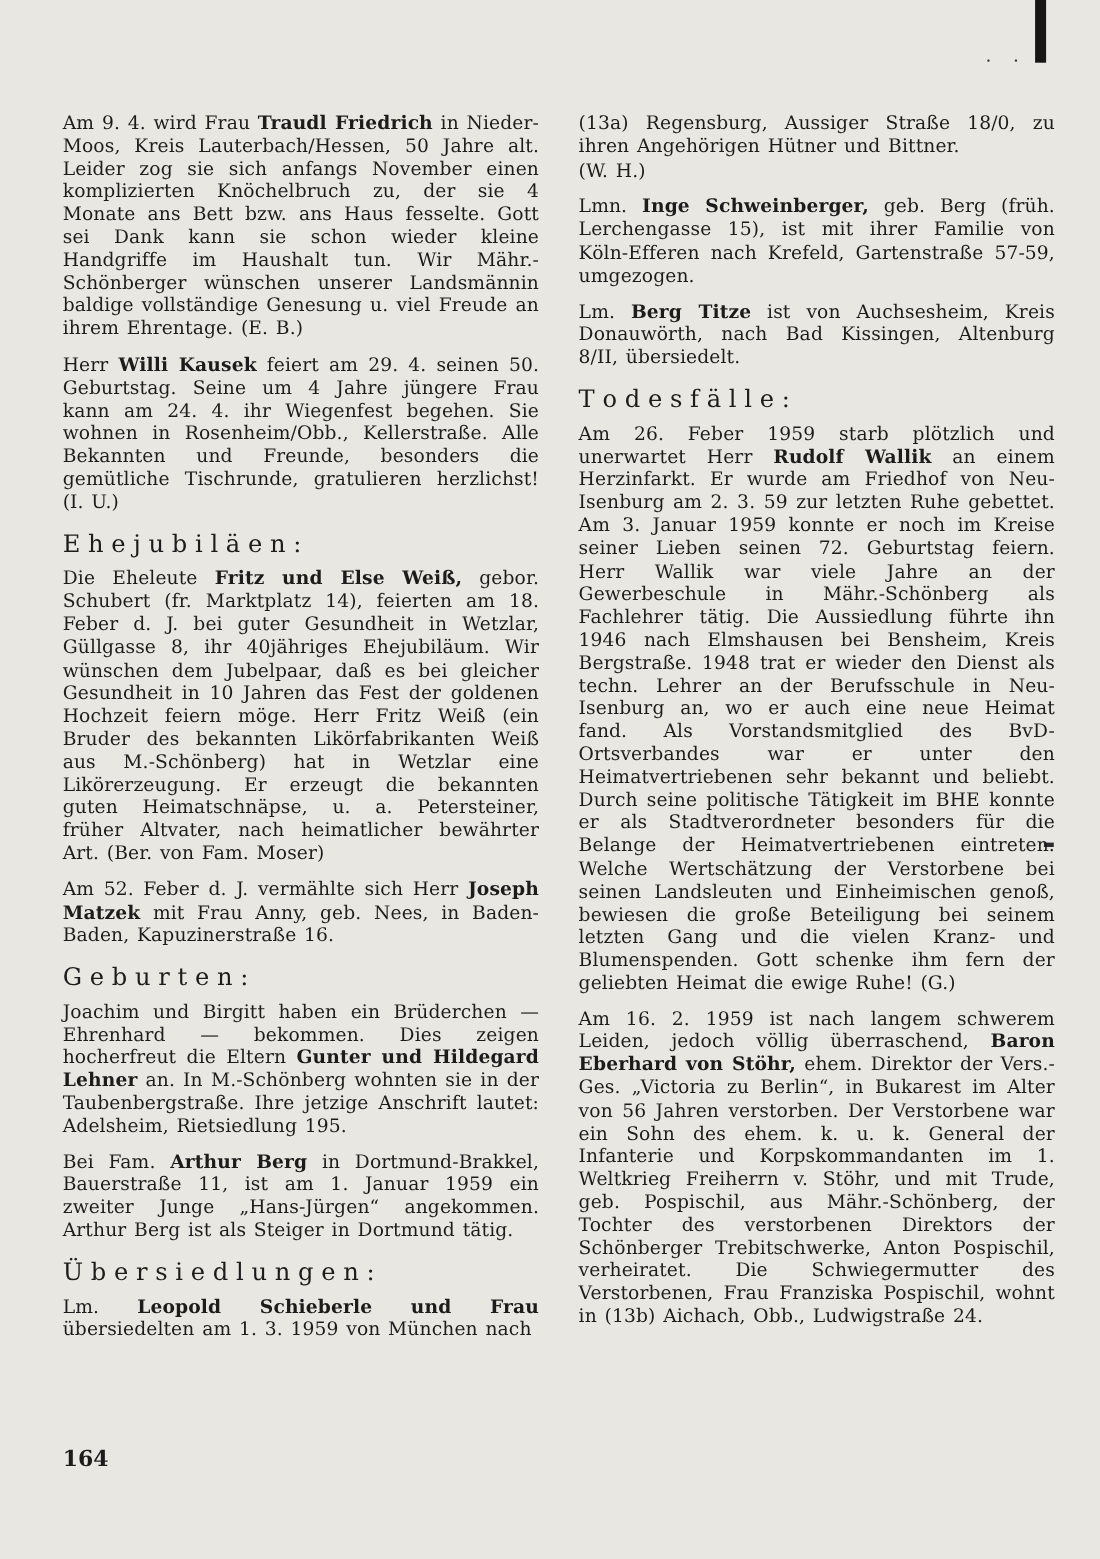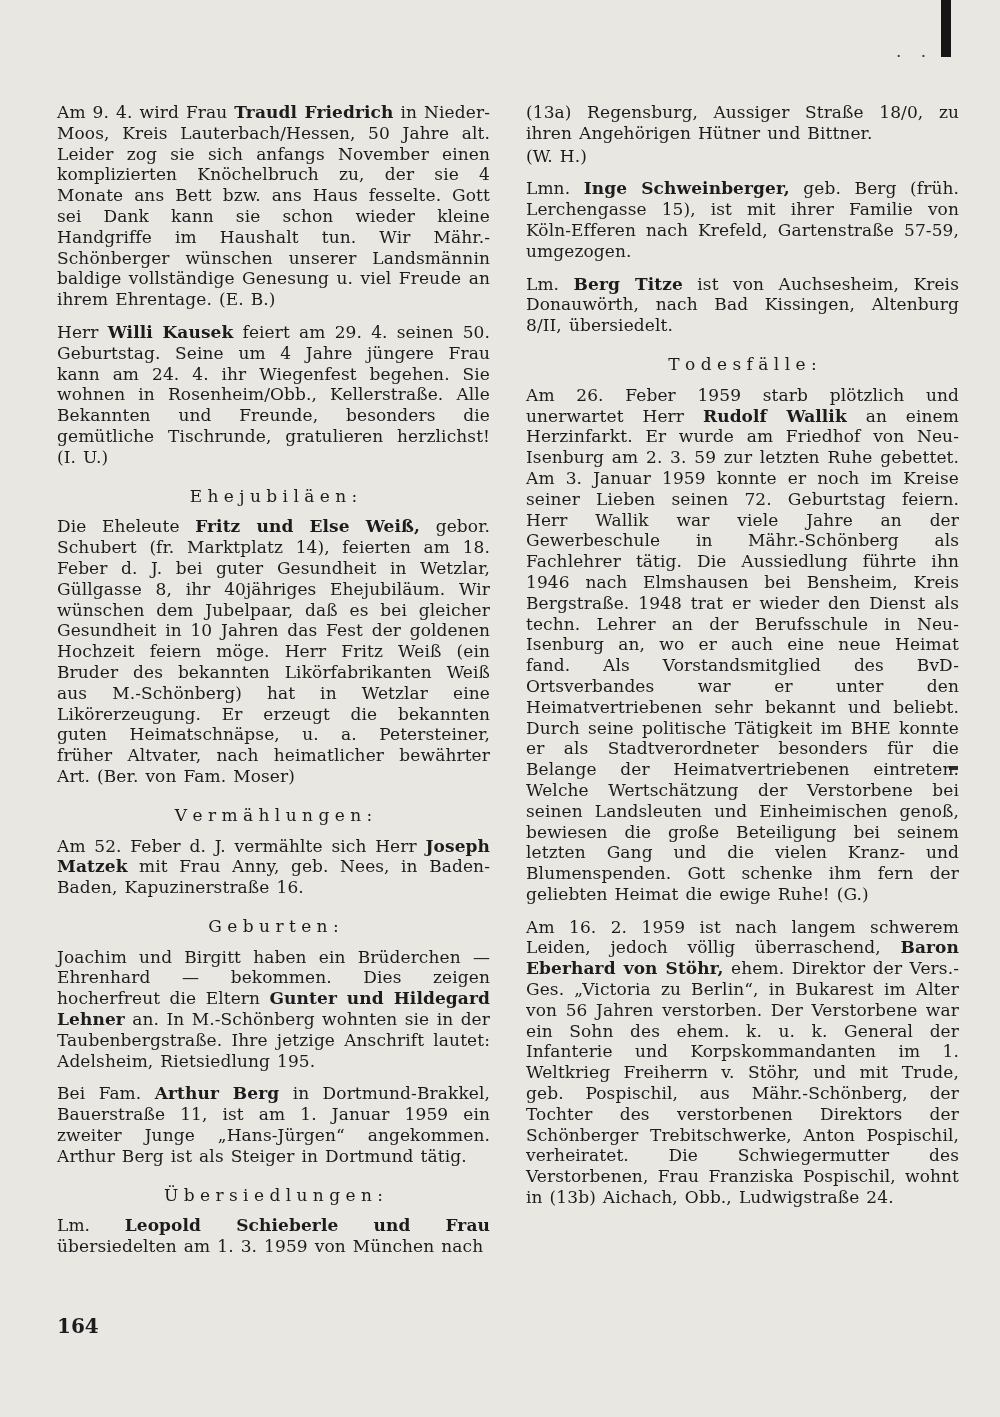--- a/index.html
+++ b/index.html
@@ -27,24 +27,23 @@
     text-align: justify;
     word-spacing: 1.5px;
     letter-spacing: 0.1px;
   }
   p.block.align-right {
     text-align: left;
     margin-top: -10px;
   }
   h3.block {
     margin: 18px 0 10px 0;
-    font-size: 17px;
+    font-size: 22px;
     line-height: 20.8px;
     font-weight: 400;
-    text-align: center;
   }
   .col > .block:first-child { margin-top: 12px; }
   b { font-weight: bold; }
   .page-number {
     position: absolute;
     left: 57px;
     top: 1314px;
     font-size: 20px;
     font-weight: bold;
   }
@@ -80,21 +79,20 @@
   <div class="artifact-bar"></div>
   <div class="artifact-dots">· ·</div>
   <div class="artifact-tick"></div>
 
   <div class="columns">
     <div class="col" id="col-left">
         <p class="block paragraph"><span>Am 9. 4. wird Frau </span><b>Traudl Friedrich</b><span> in Nieder-Moos, Kreis Lauterbach/Hessen, 50 Jahre alt. Leider zog sie sich anfangs November einen komplizierten Knöchelbruch zu, der sie 4 Monate ans Bett bzw. ans Haus fesselte. Gott sei Dank kann sie schon wieder kleine Handgriffe im Haushalt tun. Wir Mähr.-Schönberger wünschen unserer Landsmännin baldige vollständige Genesung u. viel Freude an ihrem Ehrentage. (E. B.)</span></p>
         <p class="block paragraph"><span>Herr </span><b>Willi Kausek</b><span> feiert am 29. 4. seinen 50. Geburtstag. Seine um 4 Jahre jüngere Frau kann am 24. 4. ihr Wiegenfest begehen. Sie wohnen in Rosenheim/Obb., Kellerstraße. Alle Bekannten und Freunde, besonders die gemütliche Tischrunde, gratulieren herzlichst! (I. U.)</span></p>
         <h3 class="block heading"><span>E h e j u b i l ä e n :</span></h3>
         <p class="block paragraph"><span>Die Eheleute </span><b>Fritz und Else Weiß,</b><span> gebor. Schubert (fr. Marktplatz 14), feierten am 18. Feber d. J. bei guter Gesundheit in Wetzlar, Güllgasse 8, ihr 40jähriges Ehejubiläum. Wir wünschen dem Jubelpaar, daß es bei gleicher Gesundheit in 10 Jahren das Fest der goldenen Hochzeit feiern möge. Herr Fritz Weiß (ein Bruder des bekannten Likörfabrikanten Weiß aus M.-Schönberg) hat in Wetzlar eine Likörerzeugung. Er erzeugt die bekannten guten Heimatschnäpse, u. a. Petersteiner, früher Altvater, nach heimatlicher bewährter Art. (Ber. von Fam. Moser)</span></p>
-        <h3 class="block heading"><span>V e r m ä h l u n g e n :</span></h3>
         <p class="block paragraph"><span>Am 52. Feber d. J. vermählte sich Herr </span><b>Joseph Matzek</b><span> mit Frau Anny, geb. Nees, in Baden-Baden, Kapuzinerstraße 16.</span></p>
         <h3 class="block heading"><span>G e b u r t e n :</span></h3>
         <p class="block paragraph"><span>Joachim und Birgitt haben ein Brüderchen — Ehrenhard — bekommen. Dies zeigen hocherfreut die Eltern </span><b>Gunter und Hildegard Lehner</b><span> an. In M.-Schönberg wohnten sie in der Taubenbergstraße. Ihre jetzige Anschrift lautet: Adelsheim, Rietsiedlung 195.</span></p>
         <p class="block paragraph"><span>Bei Fam. </span><b>Arthur Berg</b><span> in Dortmund-Brakkel, Bauerstraße 11, ist am 1. Januar 1959 ein zweiter Junge „Hans-Jürgen“ angekommen. Arthur Berg ist als Steiger in Dortmund tätig.</span></p>
         <h3 class="block heading"><span>Ü b e r s i e d l u n g e n :</span></h3>
         <p class="block paragraph"><span>Lm. </span><b>Leopold Schieberle und Frau</b><span> übersiedelten am 1. 3. 1959 von München nach</span></p>
       </div>
     <div class="col" id="col-right">
         <p class="block paragraph"><span>(13a) Regensburg, Aussiger Straße 18/0, zu ihren Angehörigen Hütner und Bittner.</span></p>
         <p class="block paragraph align-right"><span>(W. H.)</span></p>

